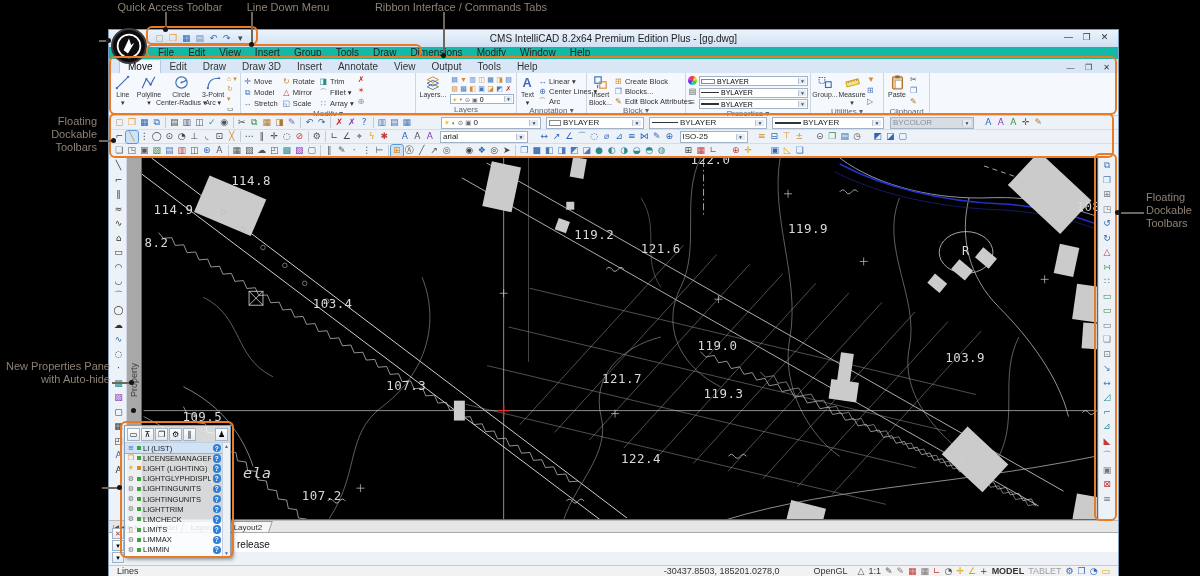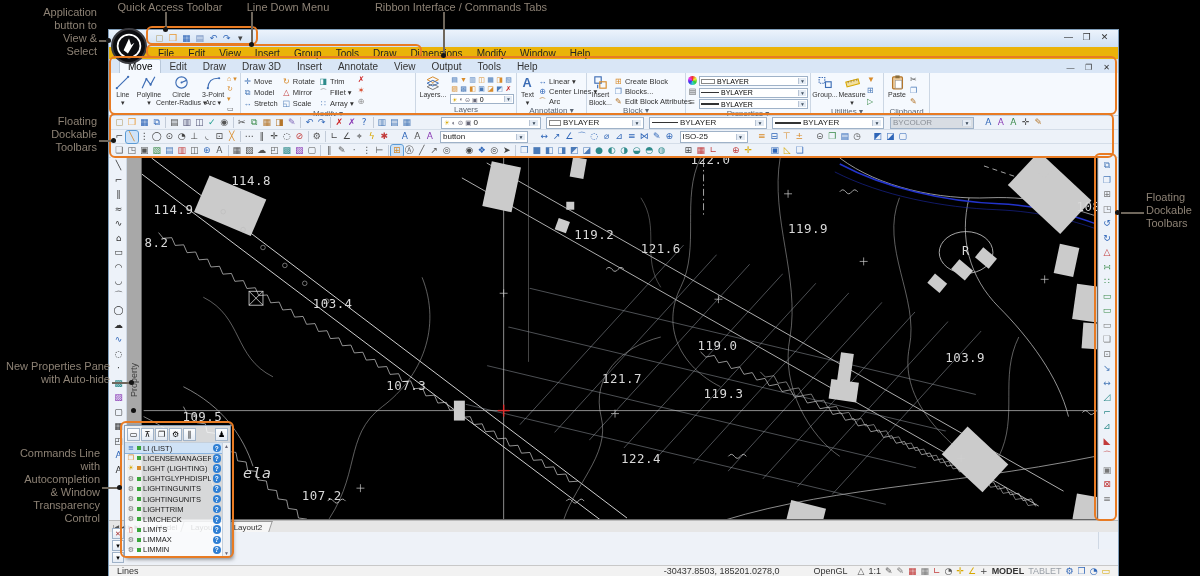--- a/index.html
+++ b/index.html
@@ -14,21 +14,21 @@
   .obox{border:2px solid #e87b23;border-radius:6px;z-index:55;pointer-events:none;}
   
   #win{left:108px;top:29px;width:1011px;height:547px;background:#eef2f8;border:1px solid #7f9db9;z-index:2;}
   #titlebar{left:0;top:0;width:100%;height:17px;background:linear-gradient(#ecf3fc,#cfe0f3);display:flex;align-items:center;}
   #title{position:absolute;left:0;right:0;text-align:center;font-size:10px;color:#222;}
   .winctl{display:flex;position:absolute;right:6px;top:1px;gap:3px;}
   .winctl span{width:15px;height:13px;font-size:9px;color:#333;text-align:center;line-height:13px;cursor:default;}
   #appbtn{left:2px;top:-2px;width:36px;height:36px;border-radius:50%;background:#0c0c0f;border:2px solid #3a3a3f;z-index:20;display:flex;align-items:center;justify-content:center;}
   #appbtn svg{width:26px;height:26px;}
   #qat{left:44px;top:2px;display:flex;gap:1px;align-items:center;z-index:10;}
-  #menubar{left:0;top:17px;width:100%;height:13px;background:#eab308;display:flex;align-items:center;padding-left:42px;border-bottom:1px solid #d7e1ee;}
+  #menubar{left:0;top:17px;width:100%;height:13px;background:#14b8a6;display:flex;align-items:flex-start;padding-left:42px;border-bottom:1px solid #d7e1ee;}
   .menu-item{font-size:10px;color:#222;padding:0 7px;cursor:default;}
   
   #ribbontabs{left:0;top:30px;width:100%;height:13px;background:#d9e6f6;display:flex;align-items:flex-end;padding-left:10px;}
   .rtab{font-size:10px;color:#333;padding:1px 8px;cursor:default;}
   .rtab.active{background:#f5f9fe;border:1px solid #b9c8da;border-bottom:none;border-radius:2px 2px 0 0;color:#000;}
   #ribbon{left:0;top:43px;width:100%;height:43px;background:#f5f9fe;border-bottom:1px solid #c3cfde;display:flex;}
   .panel{height:100%;border-right:1px solid #ccd7e4;display:flex;flex-direction:column;padding:1px 2px 0 2px;flex:none;}
   .pbody{flex:1;display:flex;align-items:flex-start;gap:2px;}
   .plabel{height:10px;font-size:8px;color:#5a6472;text-align:center;line-height:10px;}
   .bigbtn{display:flex;flex-direction:column;align-items:center;width:32px;cursor:default;}
@@ -90,52 +90,38 @@
   #dockctl{left:2px;top:498px;width:14px;z-index:45;display:flex;flex-direction:column;align-items:center;gap:1px;}
   #dockctl span{width:12px;height:11px;border:1px solid #9fb2c8;background:linear-gradient(#fff,#e4ebf4);font-size:7px;display:flex;align-items:center;justify-content:center;}
   
   text.mlabel{fill:#d9d9d9;font-family:"DejaVu Sans Mono",monospace;letter-spacing:0.5px;}
 </style>
 </head>
 <body>
 
 <div id="stage">
 
-  <div class="abs ann" style="right:1103px;top:6px;text-align:right;" id="ann-app">
-      <div>Application</div>
-      <div>button to</div>
-      <div>View &amp;</div>
-      <div>Select</div>
-    </div>
   <div class="abs ann" style="left:110px;top:1px;width:120px;text-align:center;">
       <div>Quick Access Toolbar</div>
     </div>
   <div class="abs ann" style="left:226px;top:1px;width:124px;text-align:center;">
       <div>Line Down Menu</div>
     </div>
   <div class="abs ann" style="left:355px;top:1px;width:212px;text-align:center;">
       <div>Ribbon Interface / Commands Tabs</div>
     </div>
   <div class="abs ann" style="right:1103px;top:115px;text-align:right;" id="ann-fl">
       <div>Floating</div>
       <div>Dockable</div>
       <div>Toolbars</div>
     </div>
   <div class="abs ann" style="right:1090px;top:360px;text-align:right;" id="ann-pp">
       <div>New Properties Pane</div>
       <div>with Auto-hide</div>
     </div>
-  <div class="abs ann" style="right:1100px;top:447px;text-align:right;" id="ann-cl">
-      <div>Commands Line</div>
-      <div>with</div>
-      <div>Autocompletion</div>
-      <div>&amp; Window</div>
-      <div>Transparency</div>
-      <div>Control</div>
-    </div>
   <div class="abs ann" style="left:1146px;top:191px;text-align:left;" id="ann-fr">
       <div>Floating</div>
       <div>Dockable</div>
       <div>Toolbars</div>
     </div>
 
   <div class="abs ldr" style="left:165px;top:12px;width:1.5px;height:17px;"></div>
   <div class="abs dot" style="left:163px;top:27px;"></div>
   <div class="abs ldr" style="left:251px;top:12px;width:1.5px;height:32px;"></div>
   <div class="abs dot" style="left:249px;top:42px;"></div>
@@ -148,20 +134,21 @@
   <div class="abs ldr" style="left:112px;top:382px;width:21px;height:1.5px;"></div>
   <div class="abs dot" style="left:129px;top:380px;"></div>
   <div class="abs ldr" style="left:102px;top:487px;width:19px;height:1.5px;"></div>
   <div class="abs dot" style="left:117px;top:485px;"></div>
   <div class="abs ldr" style="left:1121px;top:212px;width:23px;height:1.5px;"></div>
   <div class="abs dot" style="left:1115px;top:210px;"></div>
 
   <div id="win" class="abs">
 
     <div id="titlebar" class="abs">
+      <div id="title">CMS IntelliCAD 8.2x64 Premium Edition Plus - [gg.dwg]</div>
       <div class="winctl" id="winctl">
           <span>—</span>
           <span>❐</span>
           <span>✕</span>
         </div>
     </div>
 
     <div id="appbtn" class="abs">
       <svg viewBox="0 0 24 24">
         <circle cx="12" cy="12" r="10.5" fill="none" stroke="#fff" stroke-width="1.6"></circle>
@@ -562,21 +549,21 @@
         <span class="ti" style="color: rgb(68, 68, 68);">∠</span>
         <span class="ti" style="color: rgb(68, 68, 68);">⌖</span>
         <span class="ti" style="color: rgb(216, 168, 0);">ϟ</span>
         <span class="ti" style="color: rgb(194, 59, 59);">✱</span>
         <span class="gap" style="width: 8px;"></span>
         <span class="ti" style="color: rgb(47, 102, 184);">A</span>
         <span class="ti" style="color: rgb(85, 85, 85);">A</span>
         <span class="ti" style="color: rgb(138, 58, 181);">A</span>
         <span class="gap" style="width: 4px;"></span>
         <div class="combo" style="width: 88px;">
-          <span>button</span>
+          <span>arial</span>
           <span class="arw">▼</span>
         </div>
         <span class="gap" style="width: 10px;"></span>
         <span class="ti" style="color: rgb(47, 102, 184);">↔</span>
         <span class="ti" style="color: rgb(47, 102, 184);">↗</span>
         <span class="ti" style="color: rgb(47, 102, 184);">∠</span>
         <span class="ti" style="color: rgb(47, 102, 184);">⌒</span>
         <span class="ti" style="color: rgb(47, 102, 184);">◌</span>
         <span class="ti" style="color: rgb(47, 102, 184);">⌀</span>
         <span class="ti" style="color: rgb(47, 102, 184);">⊿</span>
@@ -841,20 +828,21 @@
         <span class="nav">|◀</span>
         <span class="nav">◀</span>
         <span class="nav">▶</span>
         <span class="nav">▶|</span>
         <span class="gap" style="width: 4px;"></span>
         <span class="ltab active"><span>Model</span></span>
         <span class="ltab"><span>Layout1</span></span>
         <span class="ltab"><span>Layout2</span></span>
       </div>
 
+    <div id="history" class="abs"><span>release</span></div>
 
 
     <div id="statusbar" class="abs">
       <span>Lines</span>
       <div id="statusright">
           <span style="margin-right: 30px;">-30437.8503, 185201.0278,0</span>
           <span style="margin-right: 6px;">OpenGL</span>
           <span class="sti" style="color: rgb(85, 85, 85);">△</span>
           <span>1:1</span>
           <span class="sti" style="color: rgb(85, 85, 85);">✎</span>

